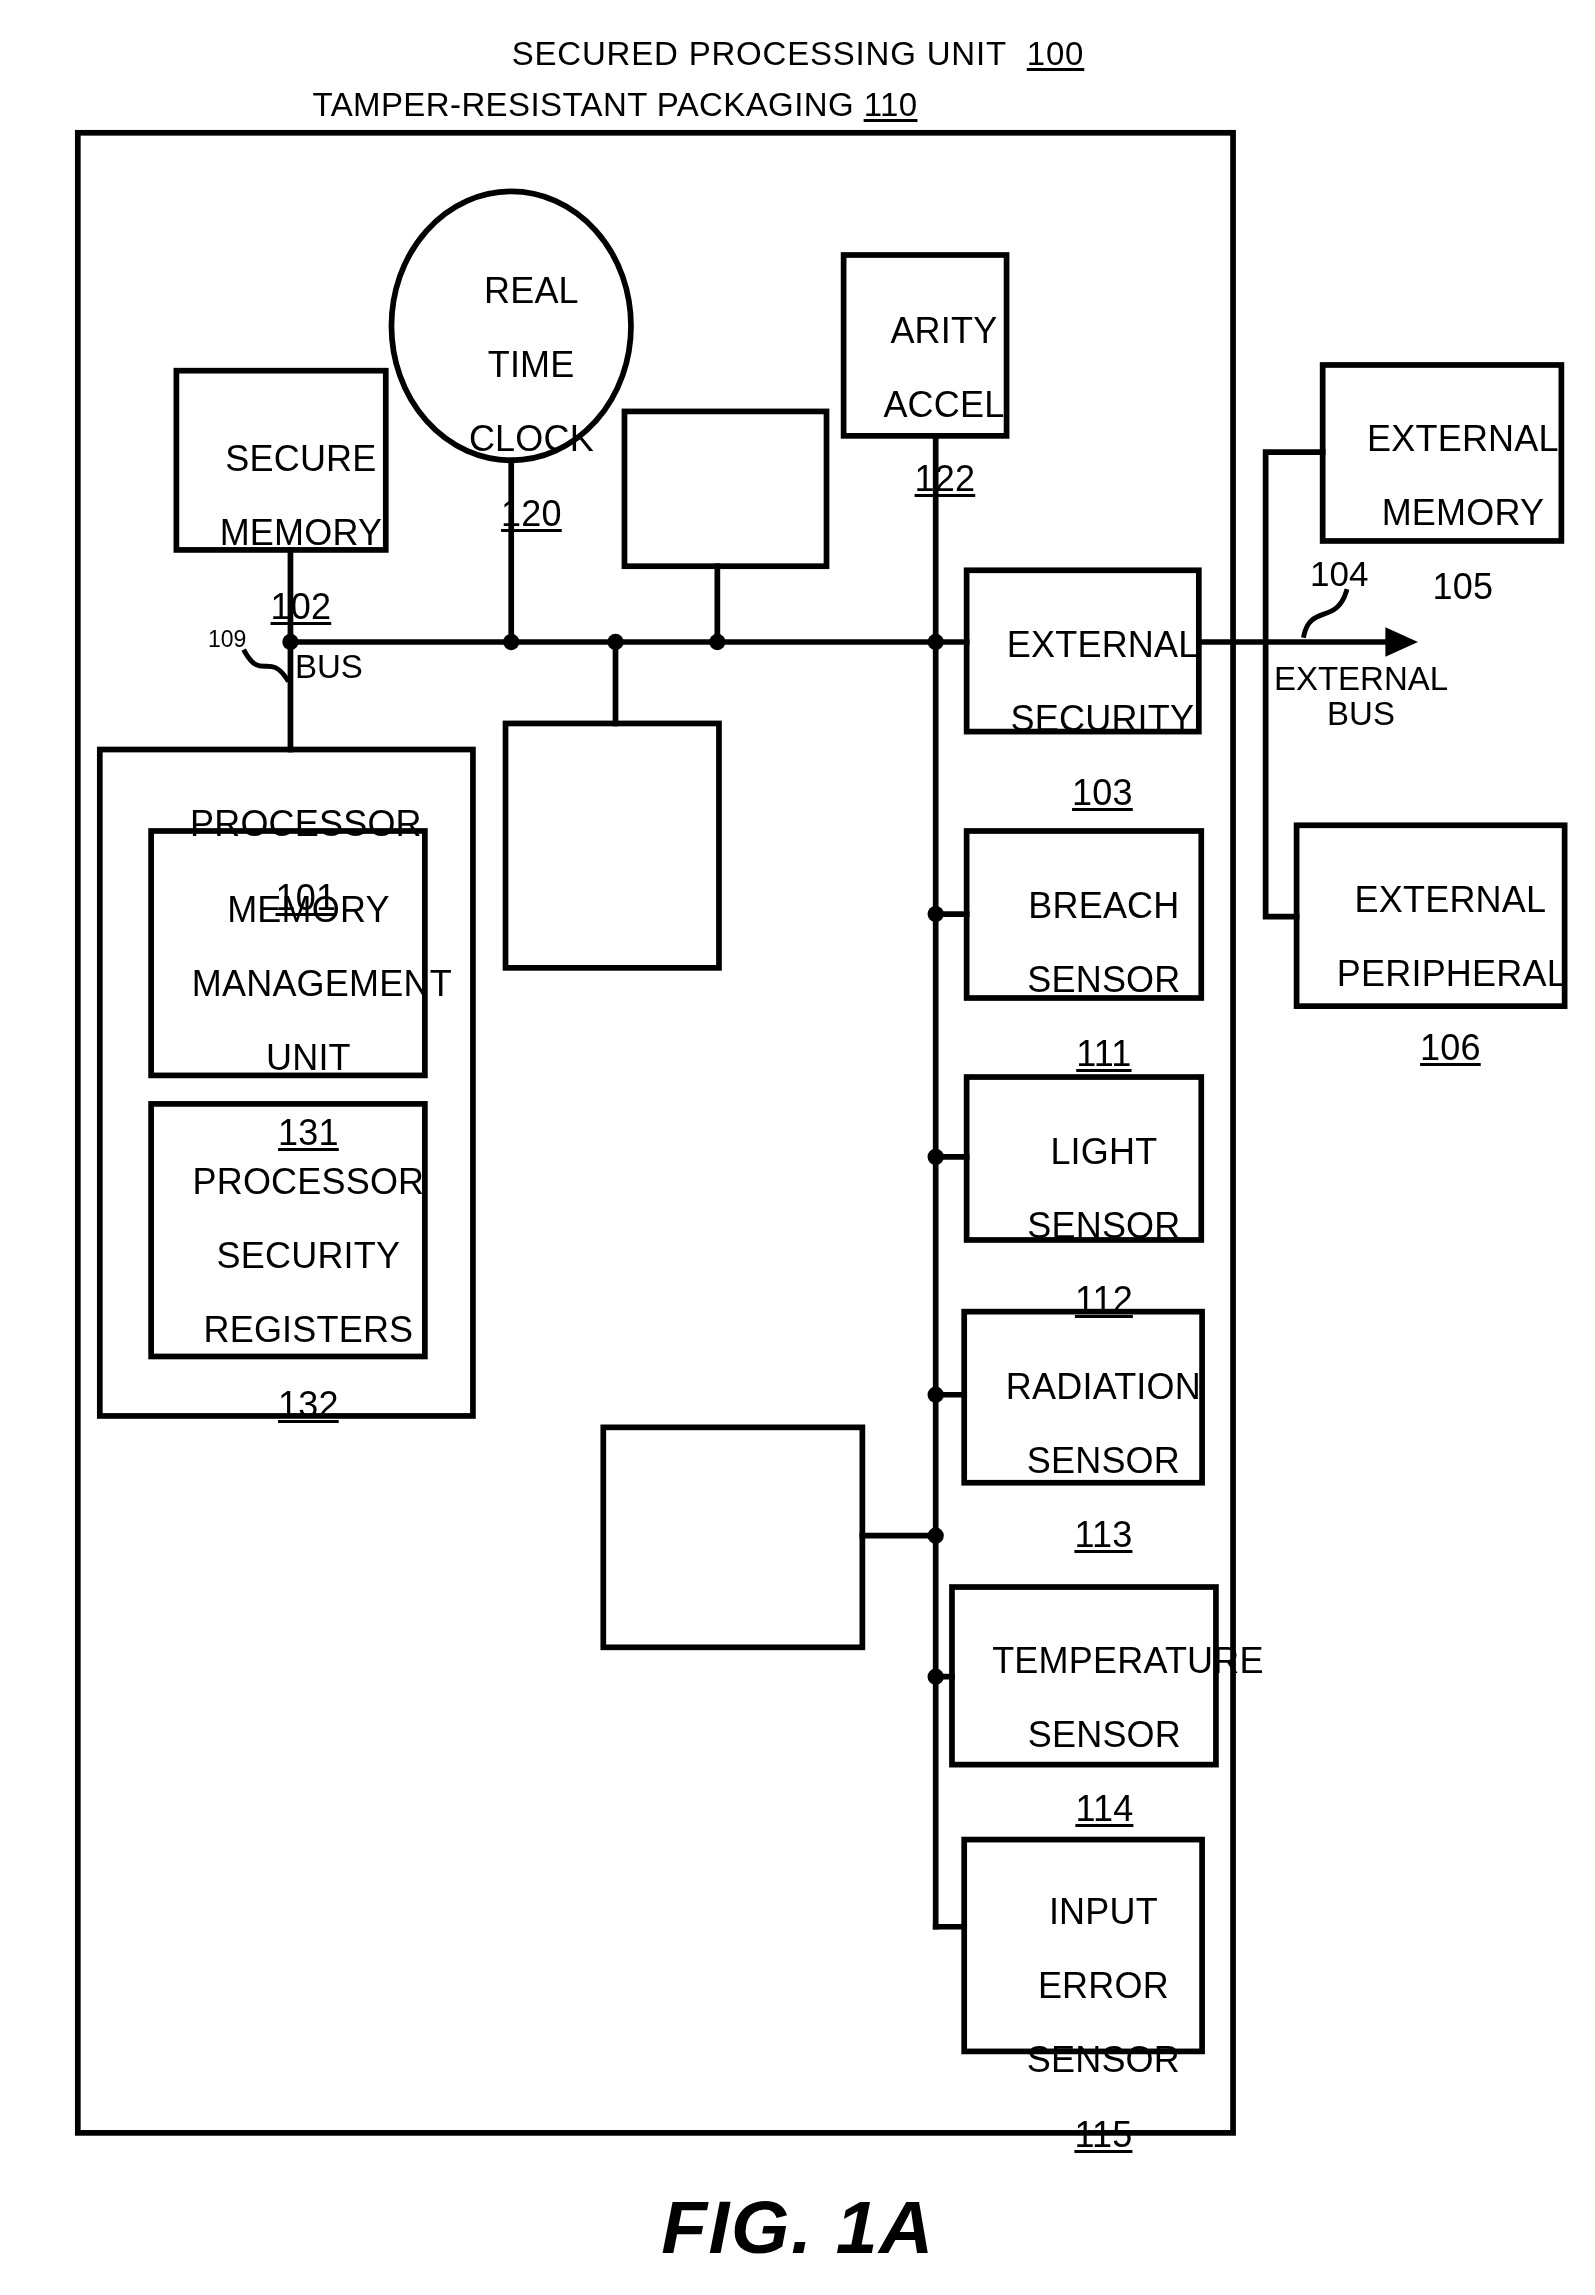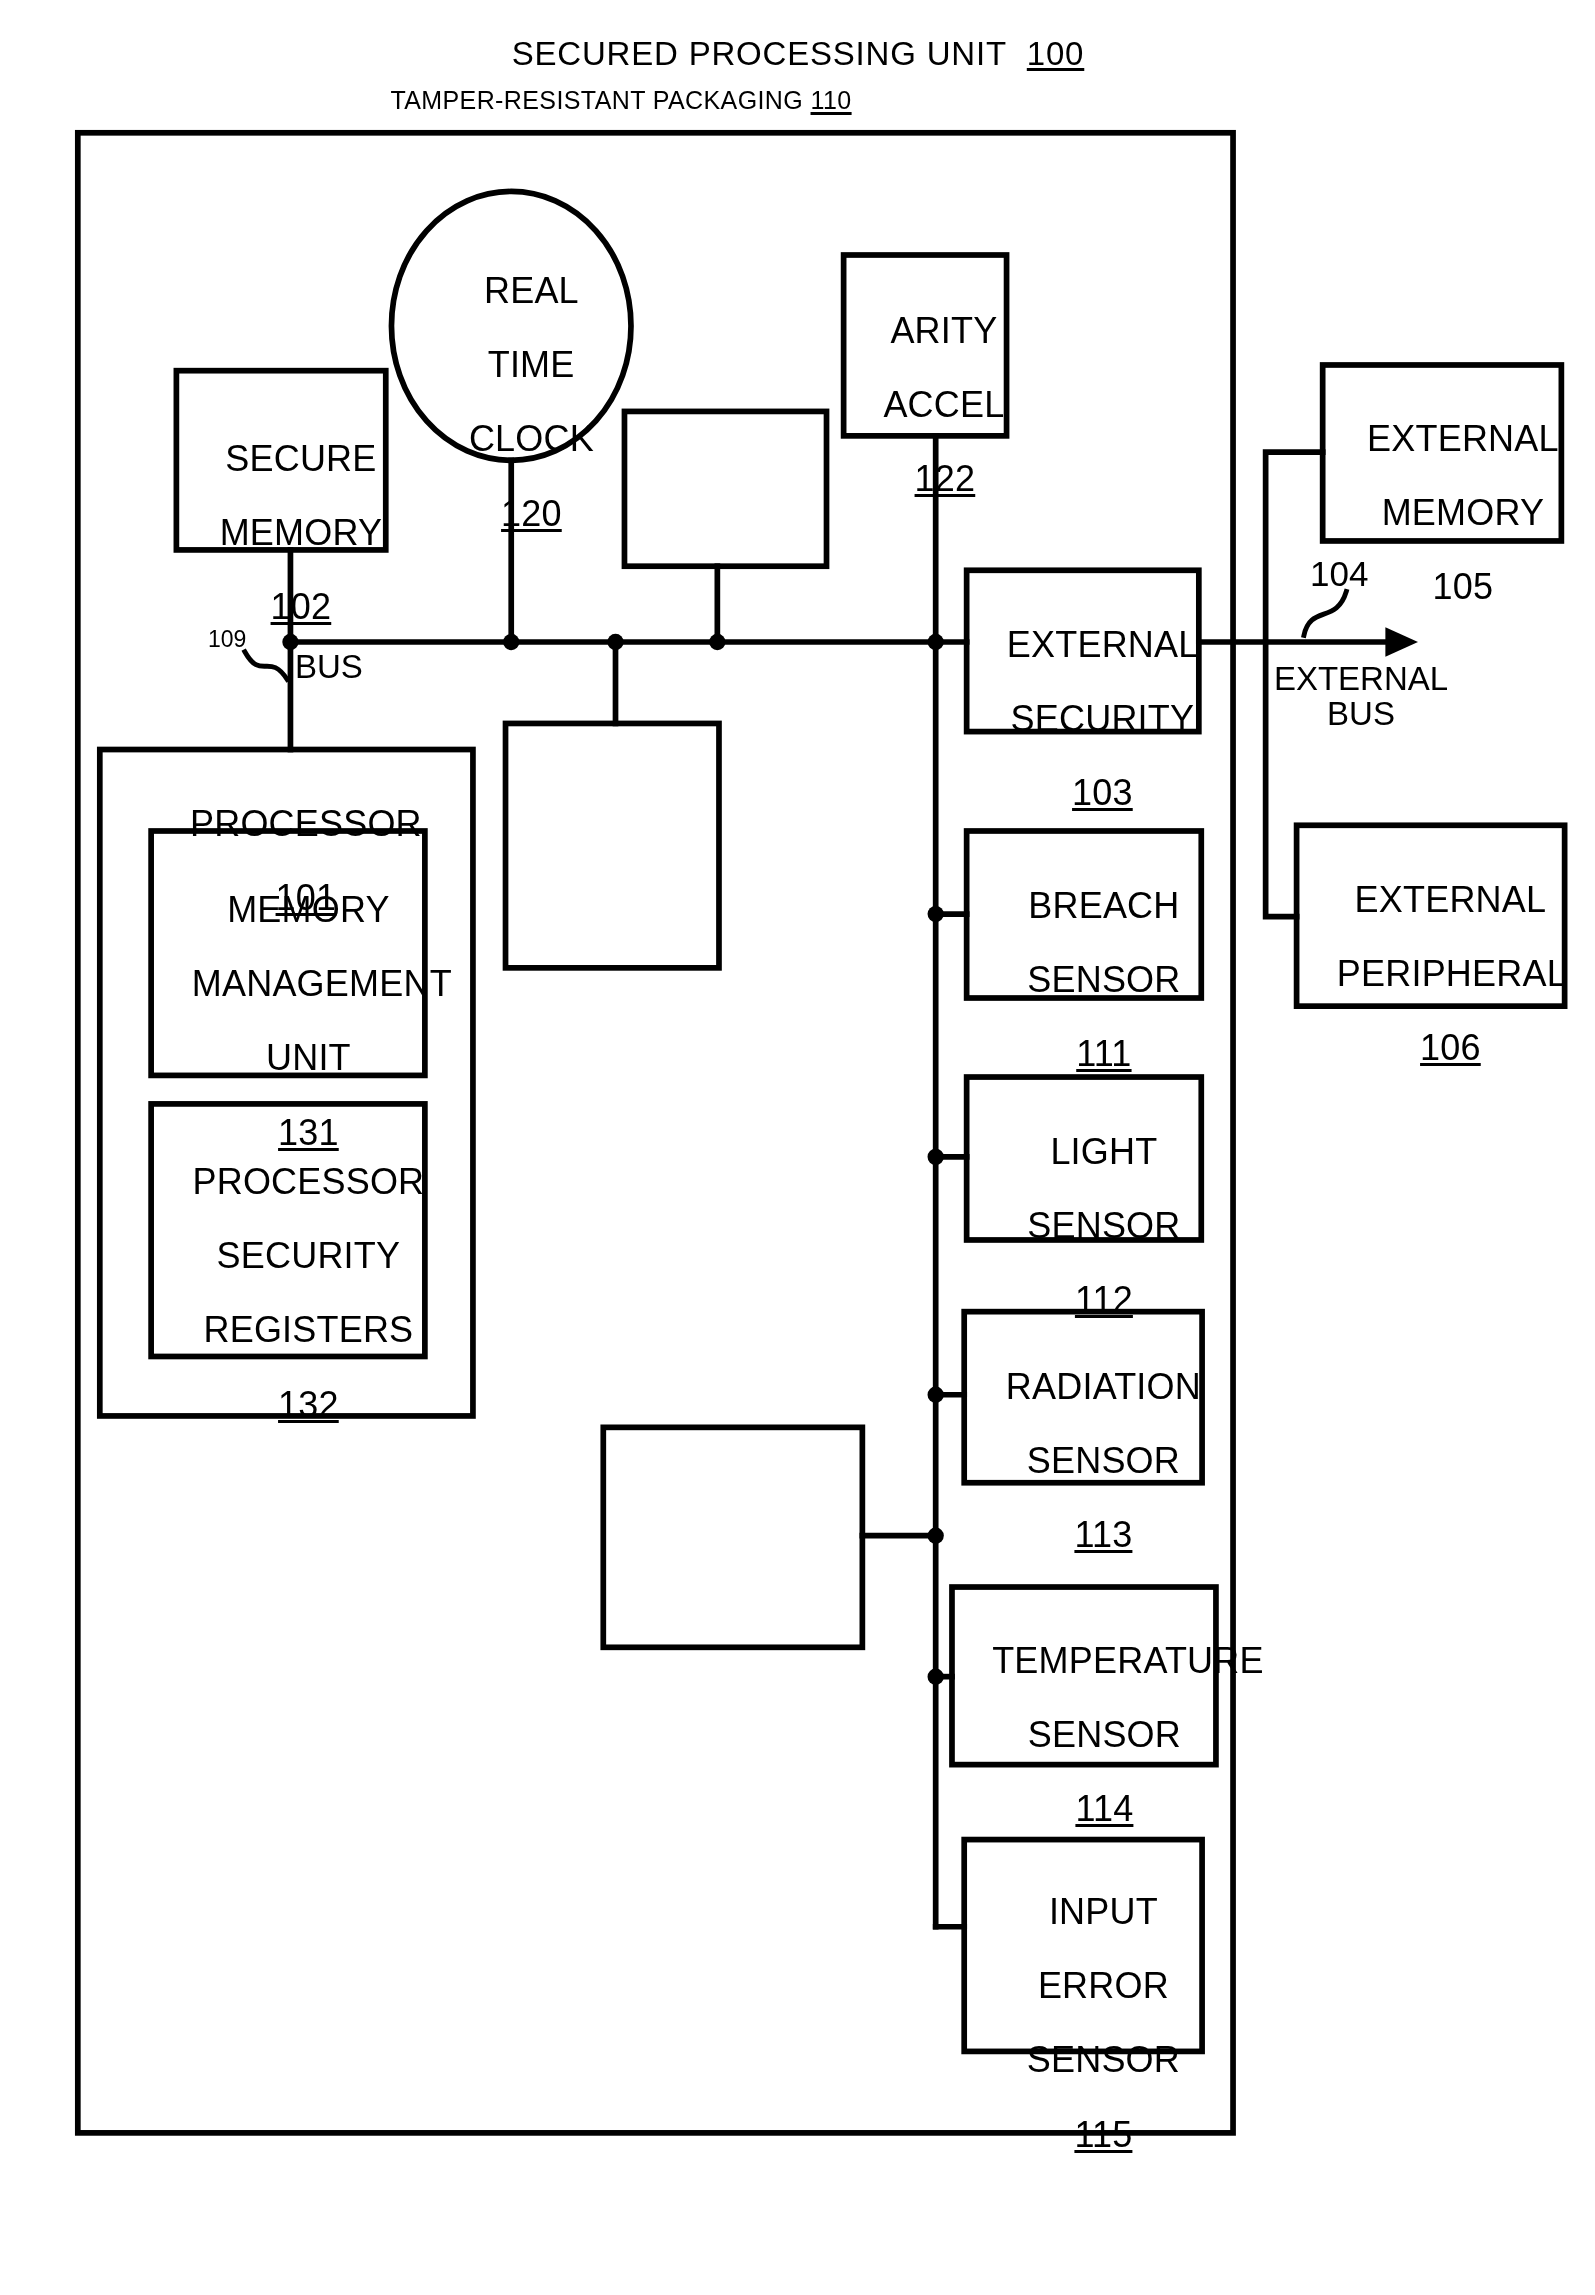--- a/index.html
+++ b/index.html
@@ -9,21 +9,21 @@
   #stage{position:absolute;left:0;top:0;width:1596px;height:2295px;overflow:hidden;}
 
   .svgwrap{position:absolute;left:0;top:0;width:1596px;height:2295px;}
 
   .lbl{position:absolute;text-align:center;line-height:1.03;
        font-weight:400;letter-spacing:0.2px;white-space:pre;}
   .u{text-decoration:underline;text-underline-offset:3.3px;text-decoration-thickness:3.3px;}
 
   
   #title-spu{left:0;top:37px;width:1596px;font-size:33px;letter-spacing:0.8px;}
-  #title-pkg{left:14px;top:88px;width:1214px;font-size:25px;letter-spacing:0.4px;}
+  #title-pkg{left:8px;top:88px;width:1214px;font-size:33px;letter-spacing:0.4px;}
 
   .boxlbl{font-size:36px;}
 
   #fig-caption{position:absolute;left:0;top:2184px;width:1596px;text-align:center;
     font-size:75px;font-weight:bold;font-style:italic;letter-spacing:1.6px;}
 
   #bus-label{position:absolute;left:295px;top:648px;font-size:33px;}
   #num-109{position:absolute;left:208px;top:626px;font-size:23px;}
   #num-104{position:absolute;left:1310px;top:554px;font-size:35px;}
   #ext-bus-label{position:absolute;left:1255px;top:662px;width:212px;text-align:center;
@@ -196,14 +196,15 @@
 
 
   <div id="bus-label">BUS</div>
   <div id="num-109">109</div>
   <div id="num-104">104</div>
   <div id="ext-bus-label">
     <span>EXTERNAL</span><br>
     <span>BUS</span>
   </div>
 
+  <div id="fig-caption">FIG. 1A</div>
 </div>
 
 
 </body></html>

